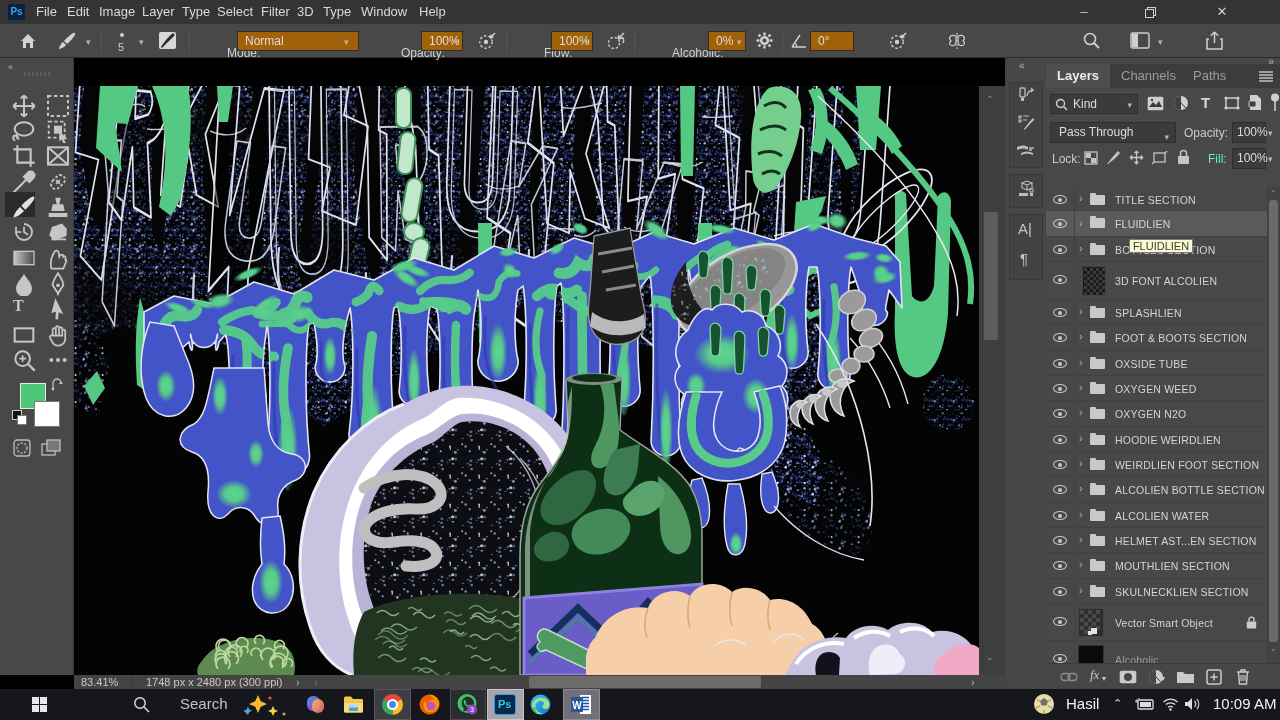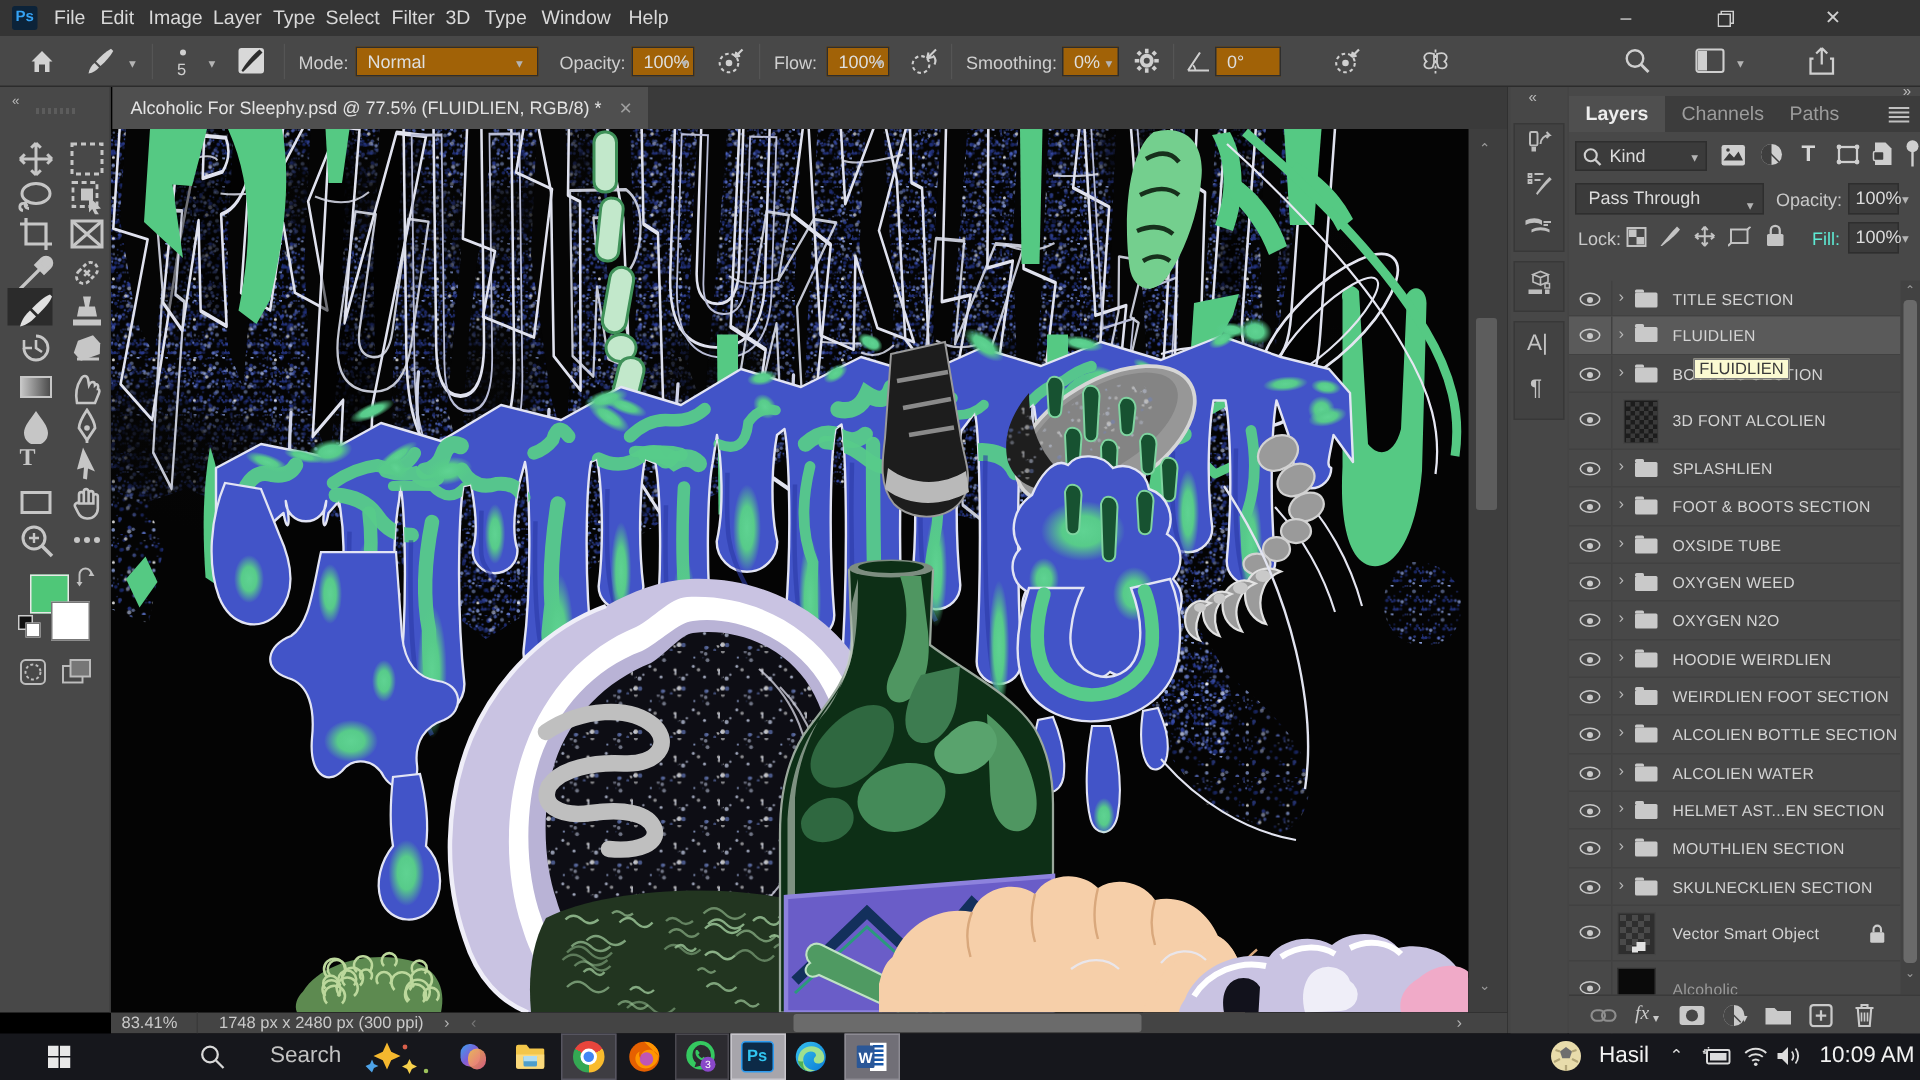--- a/index.html
+++ b/index.html
@@ -7,21 +7,21 @@
   body { font-family:"Liberation Sans", sans-serif; }
   #app { position:absolute; left:0; top:0; width:1038px; height:720px; }
   .abs { position:absolute; }
   
   #menubar { left:0; top:0; width:1280px; height:24px; background:#343434; color:#d9d9d9; font-size:13px; }
   #menubar .mi { position:absolute; top:4px; }
   #pslogo { position:absolute; left:8px; top:4px; width:17px; height:16px; background:#0c2339; color:#35a3f5; font-size:10px; font-weight:bold; text-align:center; line-height:16px; border-radius:2px; }
   .winbtn { position:absolute; top:0; width:44px; height:25px; color:#cfcfcf; text-align:center; line-height:24px; font-size:13px; }
   
   #optbar { left:0; top:24px; width:1280px; height:34px; background:#484848; border-bottom:1px solid #2c2c2c; color:#cfcfcf; font-size:12px; }
-  .optlabel { position:absolute; top:11px; }
+  .optlabel { position:absolute; top:22px;margin-left:28px; }
   .optbox { position:absolute; top:7px; height:20px; background:#a16207; border:1px solid #2e2e2e; color:#dedede; font-size:12px; line-height:18px; padding-left:7px; }
   .dd { position:absolute; top:13px; color:#b4b4b4; font-size:9px; }
   .vsep { position:absolute; top:5px; height:24px; width:1px; background:#3a3a3a; border-right:1px solid #555; }
   
   #toolbar { left:0; top:58px; width:74px; height:617px; background:#484848; border-right:1px solid #3a3a3a; }
   .tool { position:absolute; width:26px; height:24px; }
   
   #tabbar { left:75px; top:58px; width:930px; height:28px; background:#3a3a3a; }
   #doctab { position:absolute; left:0px; top:0px; height:28px; background:#4f4f4f; color:#e3e3e3; font-size:12px; line-height:28px; padding:0 10px 0 12px; }
   #statusbar { left:74px; top:675px; width:931px; height:14px; background:#444444; color:#c9c9c9; font-size:11px; }
@@ -97,21 +97,21 @@
       </svg>
     <div class="vsep" style="left:506px"></div>
     <span class="optlabel" style="left:516px">Flow:</span>
     <div class="optbox" style="left:551px;width:42px">100%</div>
     <span class="dd" style="left:584px">▾</span>
     <svg class="abs" style="left:606px;top:7px" width="20" height="20" viewBox="0 0 20 20">
         <circle cx="8" cy="12" r="5.6" fill="none" stroke="#cfcfcf" stroke-width="1.4" stroke-dasharray="2.4 2"></circle>
         <path d="M12 8 L18 2 M12 8 l4 -1 M12 8 l1 -4 M16 6 c2 2 2 4 1 6" stroke="#cfcfcf" stroke-width="1.4" fill="none"></path>
       </svg>
     <div class="vsep" style="left:634px"></div>
-    <span class="optlabel" style="left:644px">Smoothing:</span>
+    <span class="optlabel" style="left:644px">Alcoholic:</span>
     <div class="optbox" style="left:708px;width:38px">0%</div>
     <span class="dd" style="left:737px">▾</span>
     <svg class="abs" style="left:756px;top:8px" width="17" height="17" viewBox="0 0 17 17">
         <g fill="#cfcfcf">
           <circle cx="8.5" cy="8.5" r="4.6"></circle>
           <rect x="7.3" y="0.5" width="2.4" height="3"></rect>
           <rect x="7.3" y="13.5" width="2.4" height="3"></rect>
           <rect x="0.5" y="7.3" width="3" height="2.4"></rect>
           <rect x="13.5" y="7.3" width="3" height="2.4"></rect>
           <rect x="2.2" y="2.2" width="2.6" height="2.6" transform="rotate(45 3.5 3.5)"></rect>
@@ -856,23 +856,20 @@
 <path d="M640 560 c10 -8 24 -8 32 0 M700 556 c8 -10 22 -10 30 -2" stroke="#e8e8f2" stroke-width="1.5" fill="none" opacity="0.9"></path>
       </svg>
   </div>
 
   <div class="abs" style="left:979px;top:86px;width:26px;height:589px;background:#3e3e3e">
     <div class="abs" style="left:7px;top:8px;color:#9a9a9a;font-size:9px">⌃</div>
     <div class="abs" style="left:5px;top:126px;width:14px;height:128px;background:#5d5d5d;border-radius:2px"></div>
     <div class="abs" style="left:7px;top:566px;color:#9a9a9a;font-size:9px">⌄</div>
   </div>
 
-  <div id="tabbar" class="abs">
-    <div id="doctab">Alcoholic For Sleephy.psd @ 77.5% (FLUIDLIEN, RGB/8) * <span style="color:#9f9f9f;padding-left:8px;font-size:11px">✕</span></div>
-  </div>
 
   <div id="statusbar" class="abs">
     <span class="abs" style="left:7px;top:1px">83.41%</span>
     <div class="abs" style="left:57px;top:0;width:1px;height:14px;background:#3a3a3a"></div>
     <span class="abs" style="left:72px;top:1px">1748 px x 2480 px (300 ppi)</span>
     <span class="abs" style="left:222px;top:1px;color:#b4b4b4">›</span>
     <span class="abs" style="left:240px;top:1px;color:#777">‹</span>
     <div class="abs" style="left:455px;top:1px;width:232px;height:12px;background:#6b6b6b;border-radius:2px"></div>
     <span class="abs" style="left:897px;top:1px;color:#b4b4b4">›</span>
   </div>

